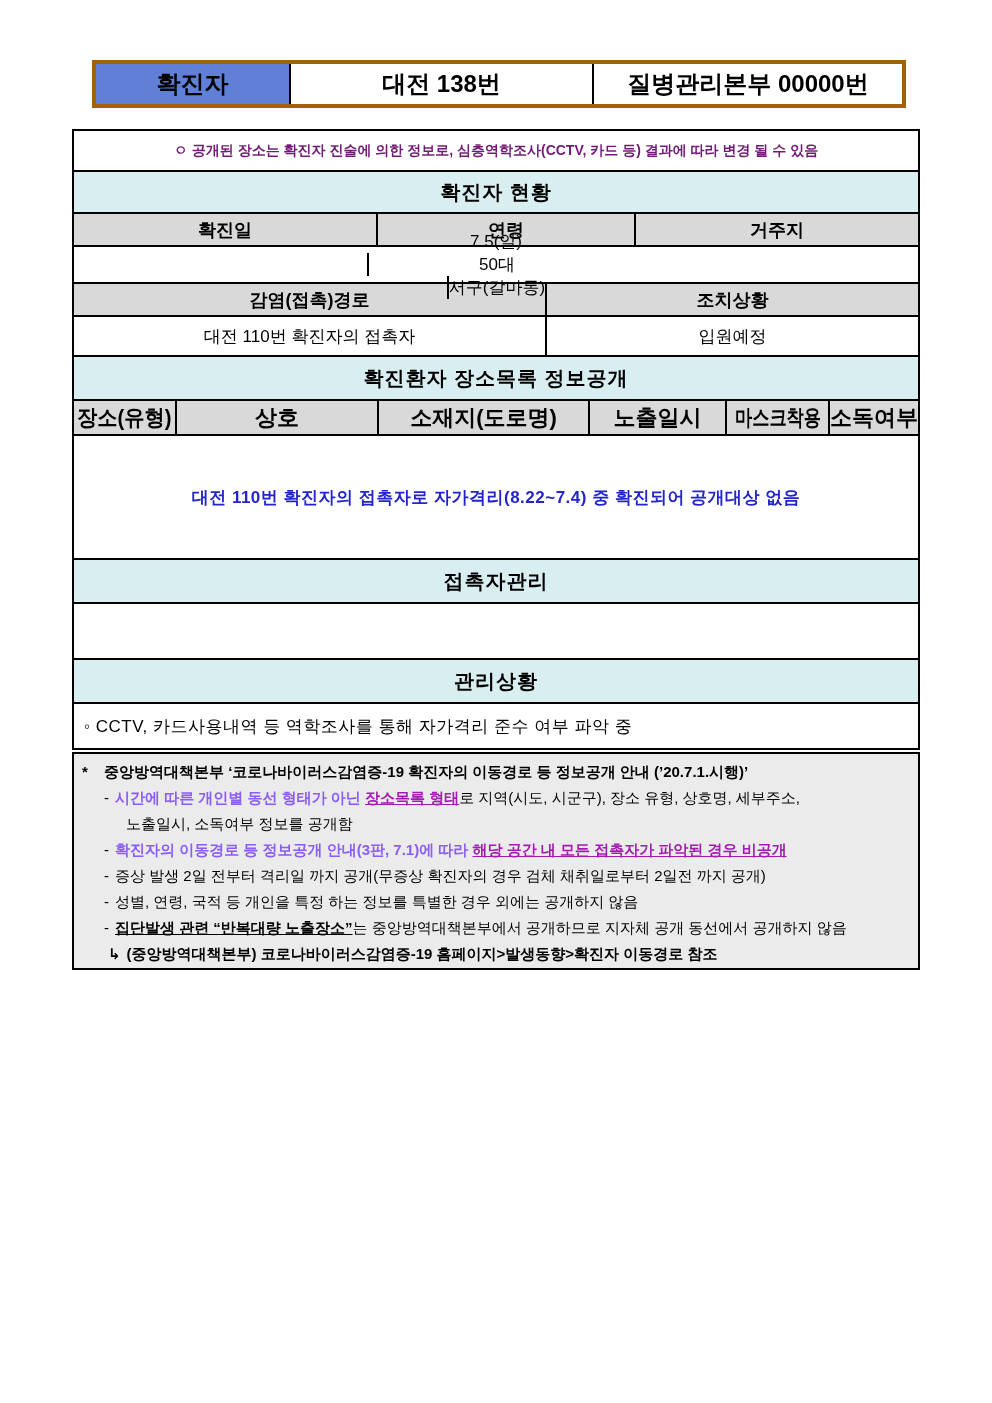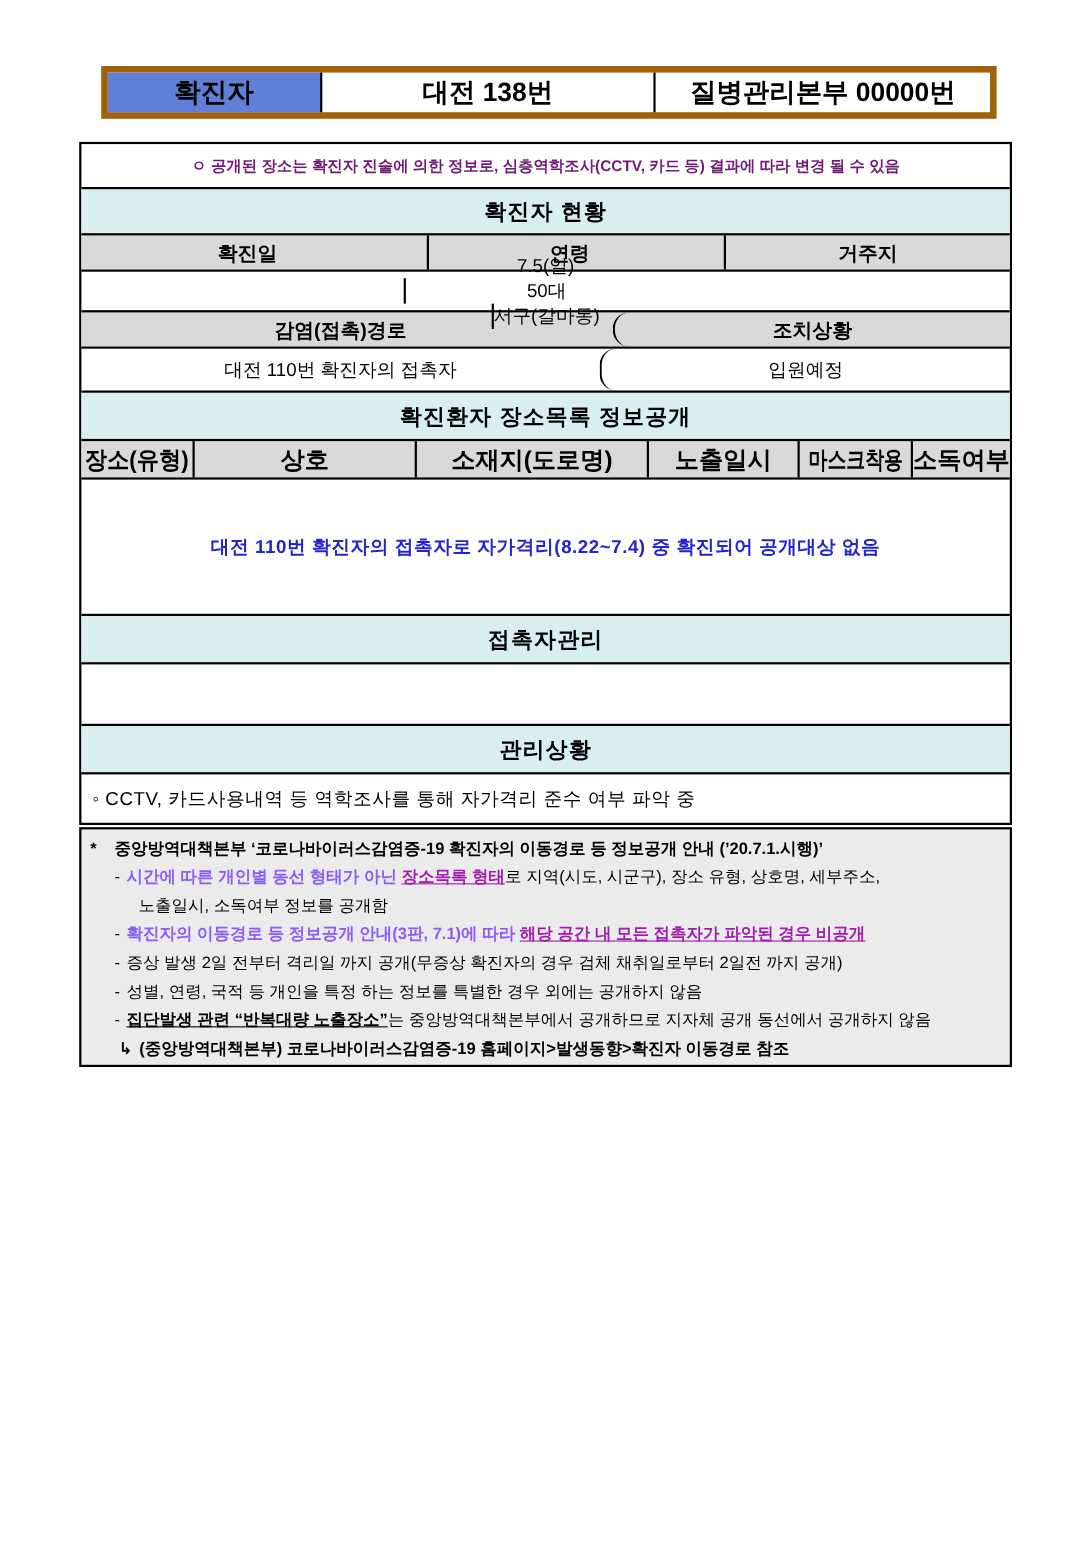--- a/index.html
+++ b/index.html
@@ -3,21 +3,21 @@
 <meta charset="utf-8">
 <style>
   html,body{margin:0;padding:0;background:#ffffff;}
   .page{
     position:relative;width:992px;height:1403px;background:#ffffff;overflow:hidden;
     font-family:"Liberation Sans","DejaVu Sans",sans-serif;color:#000;
   }
   
   .doc-header{
     position:absolute;left:92px;top:60px;width:814px;height:48px;
-    display:flex;border:6px solid #a16207;box-sizing:border-box;background:#fff;
+    display:flex;border:4px solid #a16207;box-sizing:border-box;background:#fff;
   }
   .doc-header .cell{
     display:flex;align-items:center;justify-content:center;
     font-size:24px;font-weight:bold;box-sizing:border-box;white-space:nowrap;
   }
   .doc-header .c1{width:193px;background:#6080D8;}
   .doc-header .c2{width:303px;border-left:2px solid #000;}
   .doc-header .c3{flex:1;border-left:2px solid #000;}
 
   
@@ -29,31 +29,31 @@
   .row + .row{border-top:2px solid #000;}
   .row .cell{
     box-sizing:border-box;height:100%;display:flex;align-items:center;justify-content:center;
     text-align:center;white-space:nowrap;
   }
   .row .cell + .cell{border-left:2px solid #000;}
 
   .row-notice{height:39px;color:#701a75;font-weight:bold;font-size:14px;white-space:nowrap;}
   .sect-title{height:42px;background:#D8EEF0;font-weight:bold;font-size:20px;letter-spacing:1px;}
   .sect-title2{height:44px;background:#D8EEF0;font-weight:bold;font-size:20px;letter-spacing:1px;}
-  .hdr-row{height:33px;background:#D9D9D9;font-weight:bold;font-size:18px;gap:12px;}
+  .hdr-row{height:33px;background:#D9D9D9;font-weight:bold;font-size:18px;}
   .val-row1{height:37px;font-size:17px;flex-direction:column;}
   .val-row2{height:40px;font-size:17px;}
   .place-hdr{height:35px;background:#D9D9D9;font-weight:bold;font-size:22px;}
   .place-note{height:124px;color:#2424CD;font-weight:bold;font-size:17px;letter-spacing:0.5px;}
   .blank-row{height:56px;}
   .mgmt-row{height:46px;justify-content:flex-start;padding-left:10px;font-size:17px;letter-spacing:0.5px;}
 
   
   .w-s1{width:302px;}.w-s2{width:258px;}.w-s3{flex:1;}
-  .w-r1{width:471px;}.w-r2{flex:1;border-radius:15px;}
+  .w-r1{width:471px;}.w-r2{flex:1;}
   .w-p1{width:101px;}.w-p2{width:205px;}.w-p3{width:214px;}.w-p4{width:139px;}.w-p5{width:103px;}.w-p6{flex:1;}
   .condensed{transform:scaleX(0.78);transform-origin:center;}
   .condensed2{transform:scaleX(0.92);transform-origin:center;}
 
   
   .footnote{
     position:absolute;left:72px;top:752px;width:848px;height:218px;
     background:#EBEBEB;border:2px solid #000;box-sizing:border-box;
     font-size:15px;line-height:26px;padding:5px 8px 0 8px;white-space:nowrap;
   }

